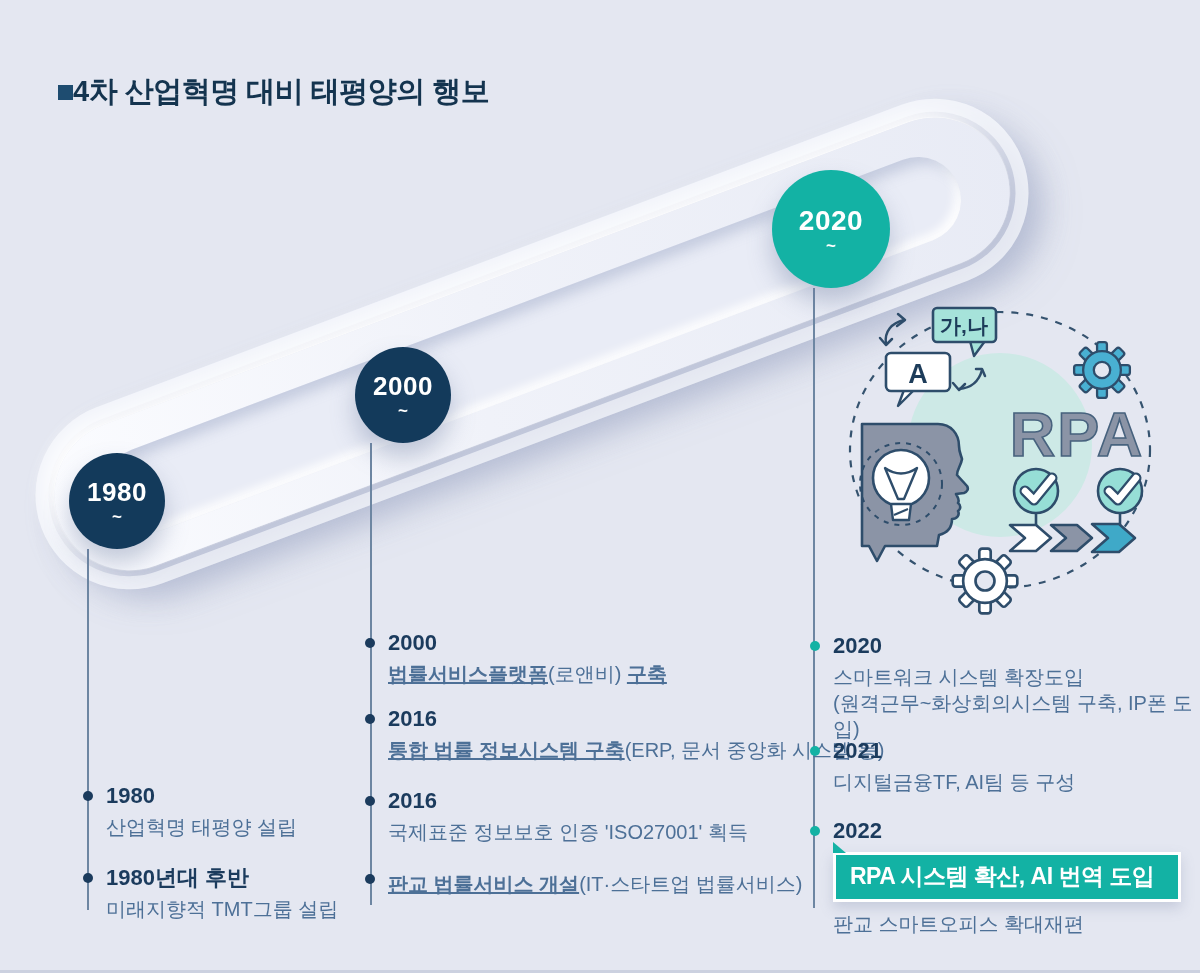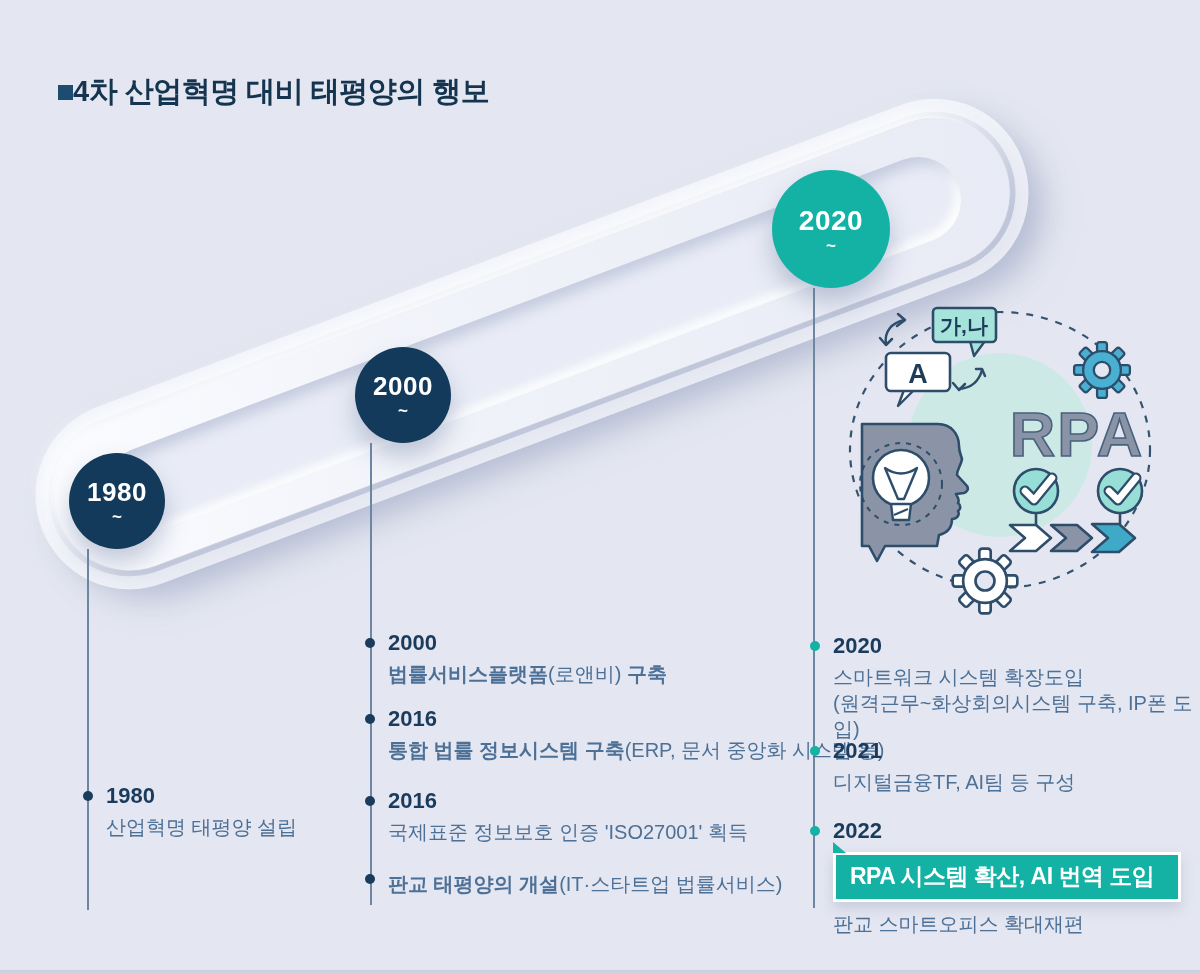--- a/index.html
+++ b/index.html
@@ -66,21 +66,21 @@
   
   .col { position:absolute; top:0; left:0; width:100%; height:100%; z-index:5; }
   .entry { position:absolute; }
   .dot {
     position:absolute; width:10px; height:10px; border-radius:50%;
     background:#1b3b5d; left:-23px; top:8px;
   }
   .dot.teal { background:#13b2a4; }
   .e-year { font-size:22px; font-weight:bold; color:#1b3b5d; line-height:1.2; }
   .e-desc { margin-top:5px; font-size:20px; color:#4d7097; line-height:1.3; font-weight:500; }
-  .e-desc .b { font-weight:bold; }
+  .e-desc .b { font-weight:bold;text-decoration:underline; }
   .e-desc .r { font-weight:400; }
   .col1-e { left:106px; }
   .col2-e { left:388px; }
   .col3-e { left:833px; }
 
   
   .hl-box {
     position:relative;
     display:inline-block;
     margin-top:8px;
@@ -220,41 +220,46 @@
     <path d="M252,236 L279,236 L295,250 L279,264 L252,264 L268,250 Z" fill="#3fa9c8"></path>
   </g>
 </svg>
 
 <div class="col">
   <div class="entry col1-e" style="top:783px">
     <span class="dot"></span>
     <div class="e-year">1980</div>
     <div class="e-desc"><span>산업혁명 태평양 설립</span></div>
   </div>
+  <div class="entry col1-e" style="top:865px">
+    <span class="dot"></span>
+    <div class="e-year">1980년대 후반</div>
+    <div class="e-desc"><span>미래지향적 TMT그룹 설립</span></div>
+  </div>
 </div>
 
 <div class="col">
   <div class="entry col2-e" style="top:630px">
     <span class="dot"></span>
     <div class="e-year">2000</div>
     <div class="e-desc"><span class="b">법률서비스플랫폼</span><span class="r">(로앤비) </span><span class="b">구축</span></div>
   </div>
   <div class="entry col2-e" style="top:706px">
     <span class="dot"></span>
     <div class="e-year">2016</div>
     <div class="e-desc"><span class="b">통합 법률 정보시스템 구축</span><span class="r">(ERP, 문서 중앙화 시스템 등)</span></div>
   </div>
   <div class="entry col2-e" style="top:788px">
     <span class="dot"></span>
     <div class="e-year">2016</div>
     <div class="e-desc"><span>국제표준 정보보호 인증 'ISO27001' 획득</span></div>
   </div>
   <div class="entry col2-e" style="top:866px">
     <span class="dot"></span>
-    <div class="e-desc"><span class="b">판교 태평양의 개설</span><span class="r">(IT·스타트업 법률서비스)</span></div>
+    <div class="e-desc"><span class="b">판교 법률서비스 개설</span><span class="r">(IT·스타트업 법률서비스)</span></div>
   </div>
 </div>
 
 <div class="col">
   <div class="entry col3-e" style="top:633px">
     <span class="dot teal"></span>
     <div class="e-year">2020</div>
     <div class="e-desc"><span>스마트워크 시스템 확장도입</span><br><span class="r">(원격근무~화상회의시스템 구축, IP폰 도입)</span></div>
   </div>
   <div class="entry col3-e" style="top:738px">

